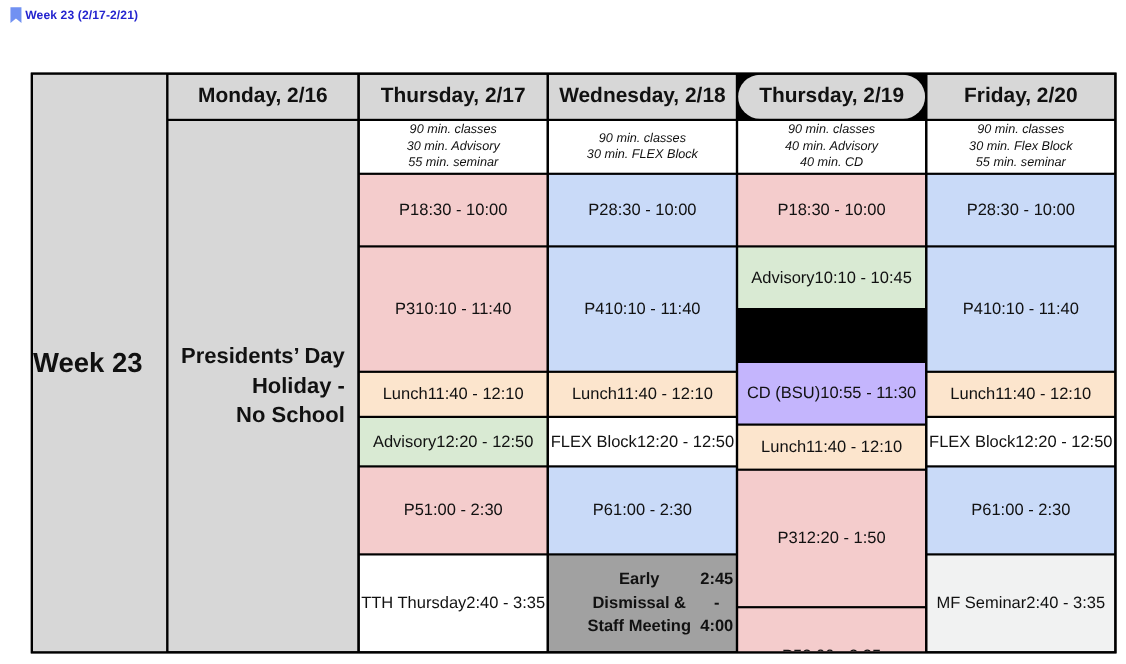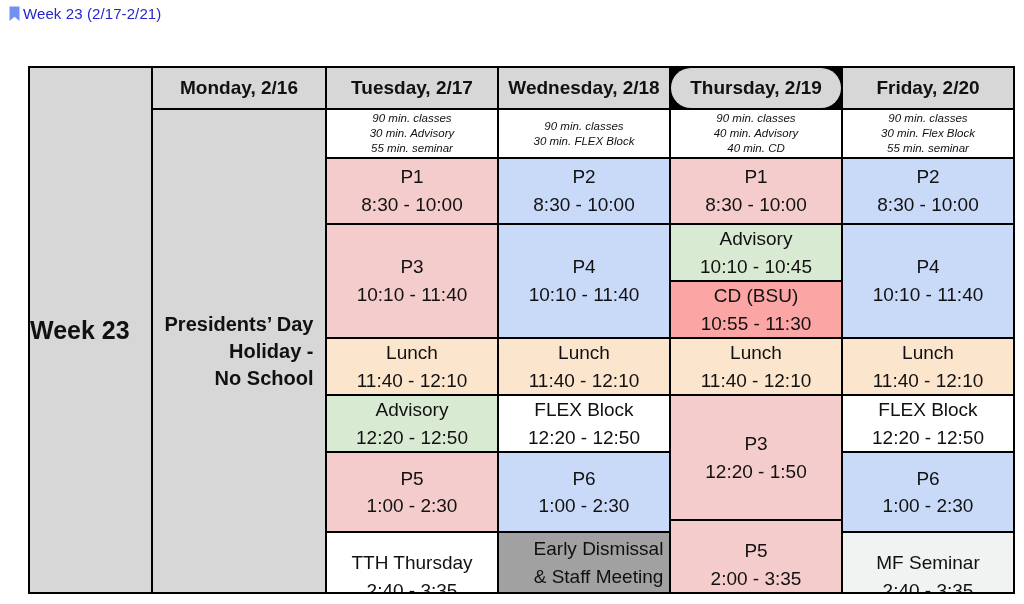--- a/index.html
+++ b/index.html
@@ -9,21 +9,21 @@
     background: #ffffff;
     font-family: "Liberation Sans", sans-serif;
     color: #111111;
     overflow: hidden;
   }
   .title-bar {
     position: absolute; left: 8px; top: 5px;
     display: flex; align-items: center; gap: 2px;
     text-decoration: none;
   }
-  .title-text { font-weight: 400; font-size: 15px; letter-spacing: 0.1px; }
+  .title-text { font-weight: 700; font-size: 11px; letter-spacing: 0.1px; }
   .bookmark-icon { display: inline-flex; margin-top: 1px; }
 
   .schedule-table {
     position: absolute; left: 28px; top: 66px;
     display: grid;
     grid-template-columns: 121px 172px 170px 170px 170px 170px;
     gap: 2px;
     background: #000000;
     border: 2px solid #000000;
     height: 528px;
@@ -48,25 +48,25 @@
     font-style: italic; font-size: 11.5px; line-height: 1.3;
   }
   .mon-note {
     flex: 1 1 auto;
     display: flex; align-items: center; justify-content: center;
     text-align: right;
     font-weight: 700; font-size: 20px; line-height: 1.35;
     white-space: pre-line;
   }
   .cell {
-    display: flex; flex-direction: column; align-items: center; justify-content: center;
-    text-align: center; font-size: 19px; line-height: 1.45;
+    display: flex; flex-direction: row; align-items: center; justify-content: center;
+    text-align: center; font-size: 15px; line-height: 1.45;
     flex-shrink: 1;
   }
-  .cell.bold { font-weight: 400; padding-left: 29px; }
+  .cell.bold { font-weight: 700; padding-left: 29px; }
   .cell-label, .cell-time { max-width: 150px; }
 </style>
 </head>
 <body>
 
 <a class="title-bar" href="#">
   <span class="bookmark-icon">
     <svg width="13" height="16" viewBox="0 0 13 16">
         <path id="bm-path" d="M1.5 0.5 h10 v14.5 l-5 -4.2 -5 4.2 z" fill="#7191f2"></path>
       </svg>
@@ -79,21 +79,21 @@
     <span>Week 23</span>
   </div>
   <div class="col" id="monday-col">
     <div class="day-header" style="background: rgb(215, 215, 215);">Monday, 2/16</div>
     <div class="mon-note" style="background: rgb(215, 215, 215);">Presidents’ Day
 Holiday -
 No School</div>
   </div>
 
 <div class="col">
-      <div class="day-header" style="background: rgb(215, 215, 215);">Tuesday, 2/17</div>
+      <div class="day-header" style="background: rgb(215, 215, 215);">Thursday, 2/17</div>
       <div class="info-cell">
         <div>90 min. classes</div>
         <div>30 min.  Advisory</div>
         <div>55 min. seminar</div>
       </div>
       <div class="cell" style="background: rgb(244, 204, 204); flex: 0 0 64px;">
         <div class="cell-label">P1</div>
         <div class="cell-time">8:30 - 10:00</div>
       </div>
       <div class="cell" style="background: rgb(244, 204, 204); flex: 0 0 112px;">
@@ -156,21 +156,21 @@
         <div>40 min. CD</div>
       </div>
       <div class="cell" style="background: rgb(244, 204, 204); flex: 0 0 64px;">
         <div class="cell-label">P1</div>
         <div class="cell-time">8:30 - 10:00</div>
       </div>
       <div class="cell" style="background: rgb(217, 234, 211); flex: 0 0 55px;">
         <div class="cell-label">Advisory</div>
         <div class="cell-time">10:10 - 10:45</div>
       </div>
-      <div class="cell" style="background: #fca5a5; flex: 0 0 55px;">
+      <div class="cell" style="background: #c4b5fd; flex: 0 0 55px; margin-top: 48px;">
         <div class="cell-label">CD (BSU)</div>
         <div class="cell-time">10:55 - 11:30</div>
       </div>
       <div class="cell" style="background: rgb(252, 229, 205); flex: 0 0 39px;">
         <div class="cell-label">Lunch</div>
         <div class="cell-time">11:40 - 12:10</div>
       </div>
       <div class="cell" style="background: rgb(244, 204, 204); flex: 0 0 123px;">
         <div class="cell-label">P3</div>
         <div class="cell-time">12:20 - 1:50</div>

